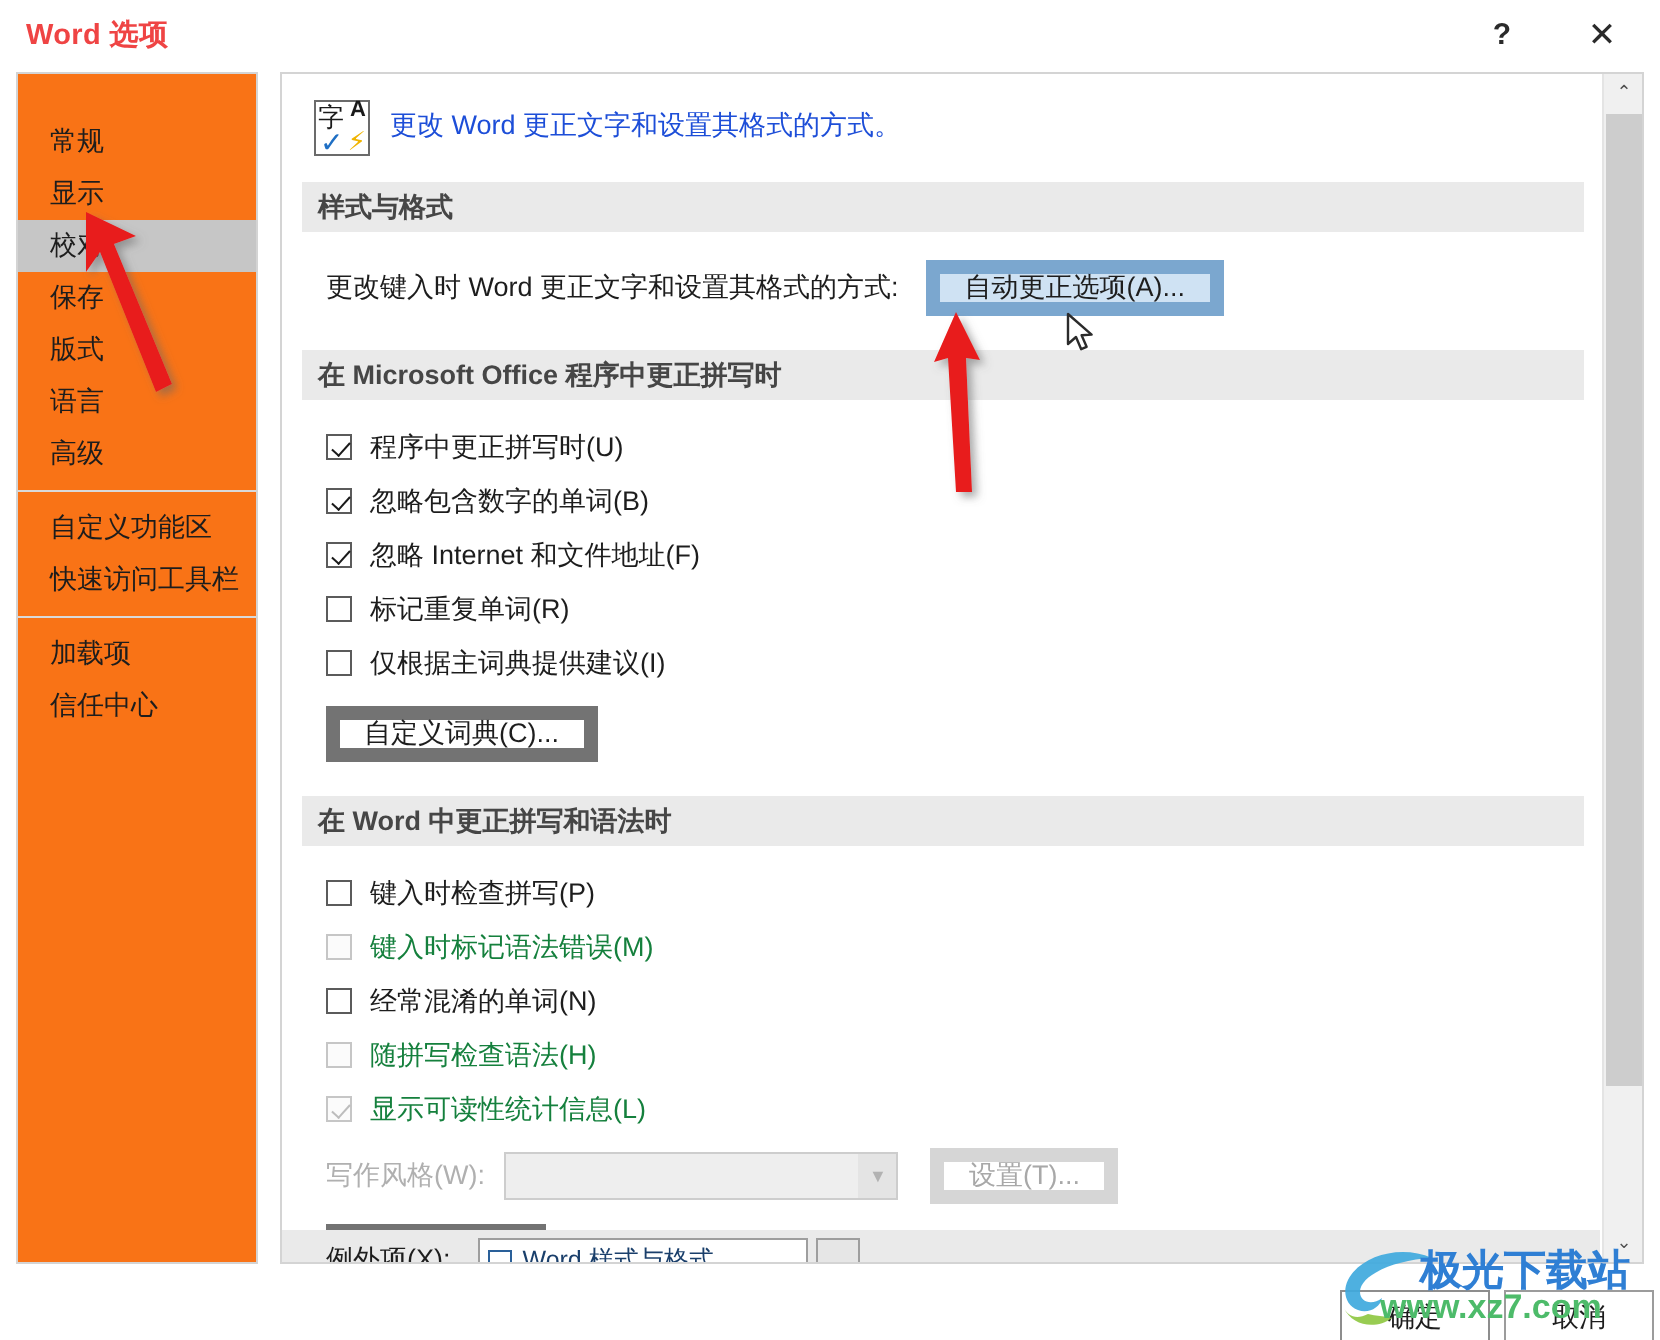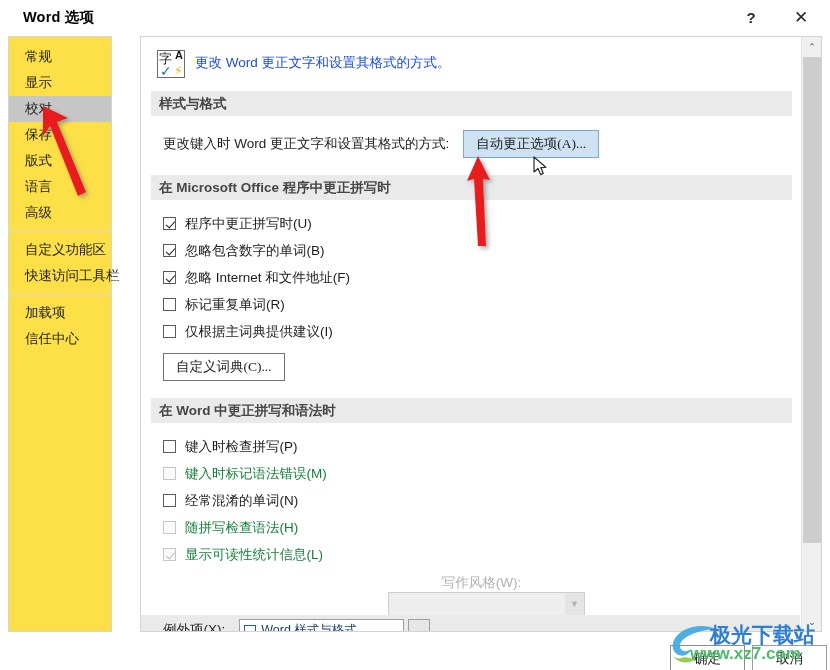--- a/index.html
+++ b/index.html
@@ -16,39 +16,39 @@
     width: 830px; height: 670px;
     background: #ffffff;
   }
 
   
   .titlebar {
     position: absolute; left: 0; top: 0; width: 830px; height: 36px;
     background: #ffffff;
   }
   .title-text {
-    position: absolute; left: 23px; top: 8px;
-    font-size: 14.5px; color: #000000; font-weight: bold;
+    position: absolute; left: 13px; top: 8px;
+    font-size: 14.5px; color: #ef4444; font-weight: bold;
     letter-spacing: .2px;
   }
   .win-btn {
     position: absolute; top: 0; width: 46px; height: 34px;
     display: flex; align-items: center; justify-content: center;
     font-size: 16px; color: #2b2b2b; cursor: default;
   }
   .win-btn.help { right: 56px; font-size: 15px; font-weight: bold; }
   .win-btn.close { right: 6px; font-size: 17px; font-weight: 300; }
 
   
   .sidebar {
     position: absolute; left: 8px; top: 36px;
-    width: 104px; height: 596px;
+    width: 121px; height: 596px;
     border: 1px solid #d4d4d4;
-    background: #fde047;
-    padding-top: 7px;
+    background: #f97316;
+    padding-top: 21px;
   }
   .side-item {
     height: 26px; line-height: 26px;
     padding-left: 16px;
     font-size: 13.5px; color: #1d1d1d;
     white-space: nowrap; cursor: default;
   }
   .side-item.selected { background: #c6c6c6; }
   .side-sep {
     height: 1px; background: #d9d9d9;
@@ -116,24 +116,24 @@
 
   .row-label {
     font-size: 13.5px; color: #1d1d1d;
     display: flex; align-items: center;
   }
 
   
   .btn {
     display: inline-flex; align-items: center; justify-content: center;
     height: 28px; padding: 0 12px;
-    border: 1px solid #737373;
+    border: 7px solid #737373;
     background: #ffffff;
     font-size: 13.5px; color: #1d1d1d;
-    cursor: default; white-space: nowrap; font-family: Liberation Serif, serif;
+    cursor: default; white-space: nowrap;
   }
   .btn.hl { background: #cfe2f3; border-color: #7ba7cf; }
   .btn.disabled { color: #a8a8a8; border-color: #d6d6d6; background:#fff; }
 
   
   .cb-row {
     display: flex; align-items: center;
     height: 27px;
     font-size: 13.5px; color: #1d1d1d;
     cursor: default;
@@ -344,21 +344,21 @@
         </div>
         <div class="cb-row dis">
           <span class="cbox"></span>
           <span>随拼写检查语法(H)</span>
         </div>
         <div class="cb-row dis">
           <span class="cbox checked"></span>
           <span>显示可读性统计信息(L)</span>
         </div>
 
-        <div class="row-label" style="margin-top:6px; color:#b0b0b0;flex-direction:column;">
+        <div class="row-label" style="margin-top:6px; color:#b0b0b0;">
           <span>写作风格(W):</span>
           <span class="combo" style="margin-left:10px;">
             <span class="field"></span>
             <span class="arrow">▼</span>
           </span>
           <span class="btn disabled" style="margin-left:16px;">设置(T)...</span>
         </div>
 
         <div style="margin-top:10px;">
           <span class="btn">检查文档(K)</span>

